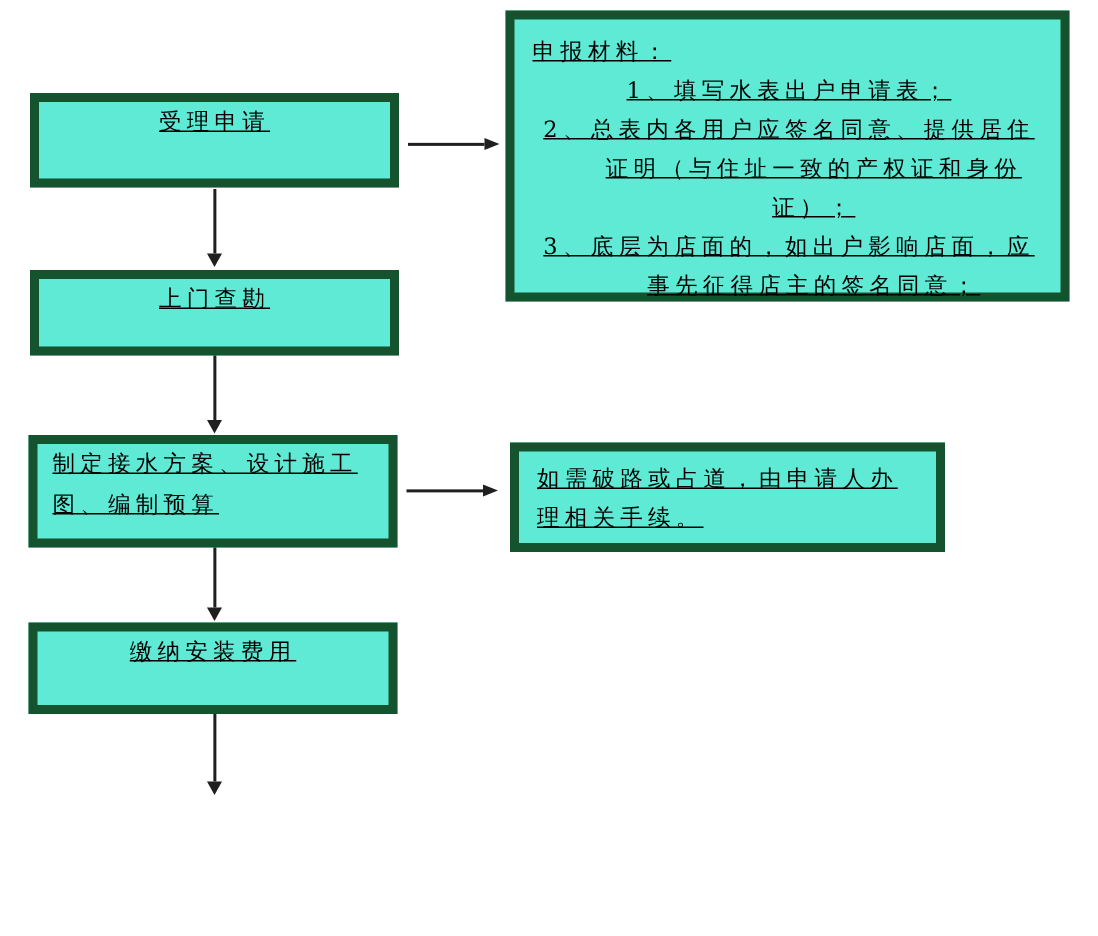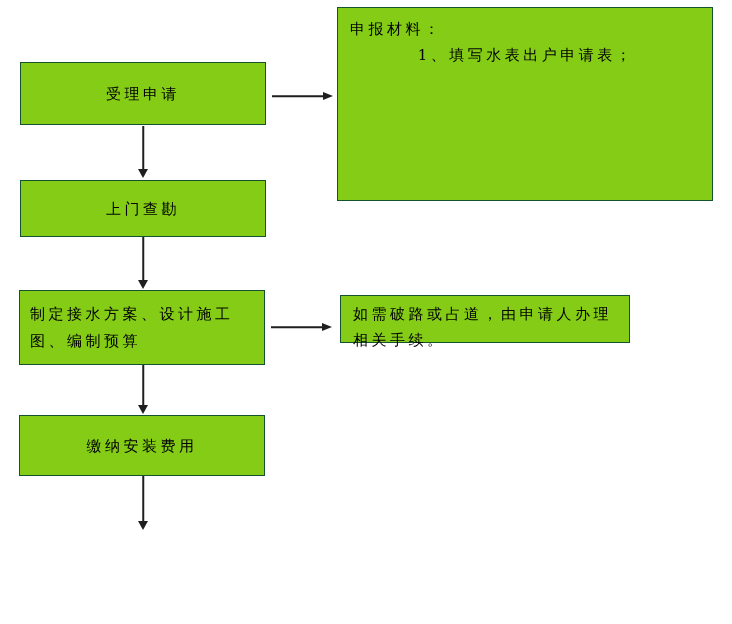--- a/index.html
+++ b/index.html
@@ -7,30 +7,30 @@
     position: relative;
     width: 732px;
     height: 624px;
     background: #ffffff;
     font-family: "DejaVu Serif", "Liberation Serif", serif;
     color: #000000;
     overflow: hidden;
   }
   .box {
     position: absolute;
-    border: 1px solid #14532d;
-    background: #84cc16;
+    border: 6px solid #14532d;
+    background: #5eead4;
     box-sizing: border-box;
     font-size: 15px;
     letter-spacing: 3.5px;
     line-height: 26px;
+    text-decoration: underline;
   }
   .step {
     display: flex;
-    align-items: center;
     justify-content: center;
     text-align: center;
   }
   .step.left-align {
     justify-content: flex-start;
     text-align: left;
     padding: 0 16px 0 10px;
     line-height: 27px;
   }
   
@@ -39,21 +39,21 @@
   .s2 { left: 19px;  top: 290px; width: 246px; height: 75px; }
   .s3 { left: 19px;  top: 415px; width: 246px; height: 61px; }
   .s4 { left: 20px;  top: 531px; width: 246px; height: 55px; }
   
   .materials {
     left: 337px; top: 7px; width: 376px; height: 194px;
     padding: 8px 10px 0 12px;
   }
   .materials .item { padding-left: 33px; text-indent: -33px; text-align: center; }
   .road-note {
-    left: 340px; top: 295px; width: 290px; height: 48px;
+    left: 340px; top: 295px; width: 290px; height: 73px;
     padding: 5px 8px 0 12px;
   }
   
   .arrow-down { position: absolute; width: 12px; }
   .arrow-down .shaft {
     position: absolute; top: 0; left: 50%; transform: translateX(-50%);
     width: 1.5px; height: calc(100% - 9px); background: #1f1f1f;
   }
   .arrow-down .head {
     position: absolute; bottom: 0; left: 50%; transform: translateX(-50%);
@@ -99,20 +99,22 @@
   </div>
 
   <div class="box step s3">
     <span>缴纳安装费用</span>
   </div>
 
 
   <div class="box materials">
     <div>申报材料：</div>
     <div class="item"><span>1、</span><span>填写水表出户申请表；</span></div>
+    <div class="item"><span>2、</span><span>总表内各用户应签名同意、提供居住证明（与住址一致的产权证和身份证）；</span></div>
+    <div class="item"><span>3、</span><span>底层为店面的，如出户影响店面，应事先征得店主的签名同意；</span></div>
   </div>
 
   <div class="box road-note">
     <span>如需破路或占道，由申请人办理相关手续。</span>
   </div>
 
   <div class="arrow-down ad1">
     <span class="shaft"></span>
     <span class="head"></span>
   </div>

